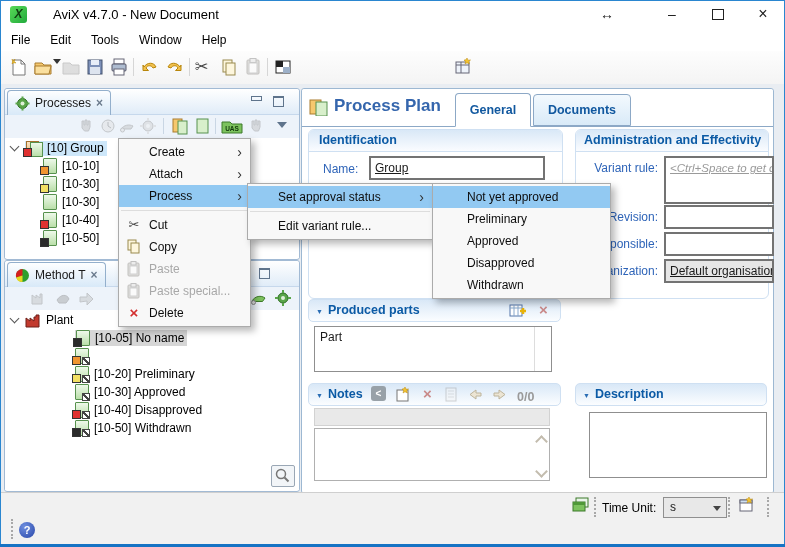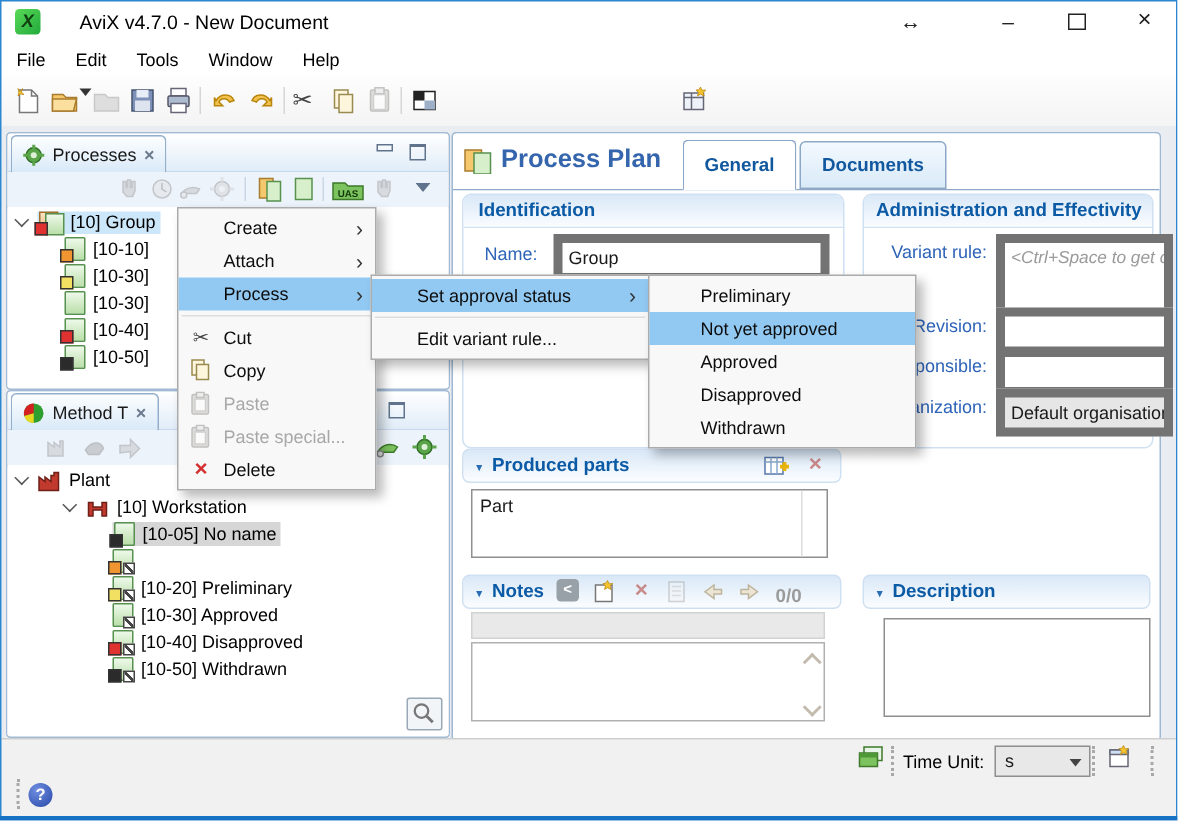--- a/index.html
+++ b/index.html
@@ -74,21 +74,21 @@
   .tab{position:absolute;text-align:center;font-weight:bold;color:#11589f;font-size:12.5px;border:1px solid #8ca8c6;border-radius:4px 4px 0 0;}
   .tab-active{left:153px;top:4px;bottom:-1px;width:74px;background:#fff;border-bottom:1px solid #fff;line-height:32px;}
   .tab-idle{left:231px;top:5px;bottom:0;width:96px;background:linear-gradient(#f3f9fe,#d9eaf8);line-height:30px;}
   .section{position:absolute;border:1px solid #cfe0f2;border-radius:6px;}
   .shead{position:absolute;left:0;top:0;right:0;height:21px;background:linear-gradient(#d9e8f7,#fafcff);
     border-bottom:1px solid #cfe0f2;border-radius:5px 5px 0 0;font-weight:bold;color:#0b5aa5;font-size:12.5px;line-height:21px;padding-left:10px;}
   .subhead{position:absolute;left:0;top:0;right:0;height:21px;background:linear-gradient(#d9e8f7,#fbfdff);
     border:1px solid #cfe0f2;border-radius:5px;font-weight:bold;color:#0b5aa5;font-size:12.5px;line-height:21px;}
   .tri{display:inline-block;font-size:8px;color:#2a6db4;margin:0 5px 1px 7px;}
   .flabel{position:absolute;color:#2e64b8;font-size:12px;}
-  .finput{position:absolute;border:6px solid #737373;background:#fff;font-size:12px;line-height:18px;padding:1px 4px;white-space:nowrap;overflow:hidden;}
+  .finput{position:absolute;border:2px solid #737373;background:#fff;font-size:12px;line-height:18px;padding:1px 4px;white-space:nowrap;overflow:hidden;text-decoration:underline;}
   .fro{background:#e6e6e6;}
   .placeholder{color:#9a9a9a;font-style:italic;font-size:11.5px;}
   .alabel{position:absolute;left:2px;width:80px;text-align:right;color:#2e64b8;font-size:12px;white-space:nowrap;}
   .hico{position:absolute;top:2px;width:17px;height:17px;}
   .xdis{color:#c98a8a;font-weight:bold;font-size:15px;line-height:16px;text-align:center;}
   .scroll-chev{position:absolute;right:3px;width:10px;height:10px;color:#b9b2a4;}
   .scroll-chev i{display:block;width:7px;height:7px;border-right:2px solid #c3bcae;border-bottom:2px solid #c3bcae;margin:1px auto;}
   
   .statusbar{position:absolute;left:1px;right:1px;bottom:3px;height:51px;background:#f1f1f1;border-top:1px solid #cfcfcf;}
   .grip{position:absolute;width:2px;height:20px;border-left:2px dotted #a8a8a8;}
@@ -396,27 +396,20 @@
       </span>
   </div>
   <div class="tree" style="top:50px;bottom:1px">
     <div class="trow" style="padding-left:6px">
       <span class="chev"></span>
       <svg width="16" height="15">
           <path d="M1 14V5l4 3V5l4 3V4h2v-2h3v12z" fill="#c23a2e" stroke="#6e1f18"></path>
         </svg>
       <span class="tlabel">Plant</span>
     </div>
-    <div class="trow" style="padding-left:38px">
-      <span class="chev"></span>
-      <svg width="16" height="15">
-          <path d="M2 13V4h3v3h6V4h3v9h-3V9H5v4z" fill="#c23a2e" stroke="#6e1f18"></path>
-        </svg>
-      <span class="tlabel">[10] Workstation</span>
-    </div>
     <div class="trow" style="padding-left:70px">
       <span class="selgray">
         <span class="doc sq sq-black"></span>
         <span class="tlabel">[10-05] No name</span>
       </span>
     </div>
     <div class="trow" style="padding-left:70px">
       <span class="doc sq sq-orange lnk"></span>
     </div>
     <div class="trow" style="padding-left:70px">
@@ -627,26 +620,26 @@
     <span>Set approval status</span>
     <span class="marrow">›</span>
   </div>
   <div class="msep"></div>
   <div class="mi">
     <span>Edit variant rule...</span>
   </div>
 </div>
 
 <div class="menu" style="left:432px;top:183px;width:177px">
+  <div class="mi hl" style="padding-left:34px">
+    <span>Not yet approved</span>
+  </div>
   <div class="mi" style="padding-left:34px">
     <span>Preliminary</span>
   </div>
-  <div class="mi hl" style="padding-left:34px">
-    <span>Not yet approved</span>
-  </div>
   <div class="mi" style="padding-left:34px">
     <span>Approved</span>
   </div>
   <div class="mi" style="padding-left:34px">
     <span>Disapproved</span>
   </div>
   <div class="mi" style="padding-left:34px">
     <span>Withdrawn</span>
   </div>
 </div>

